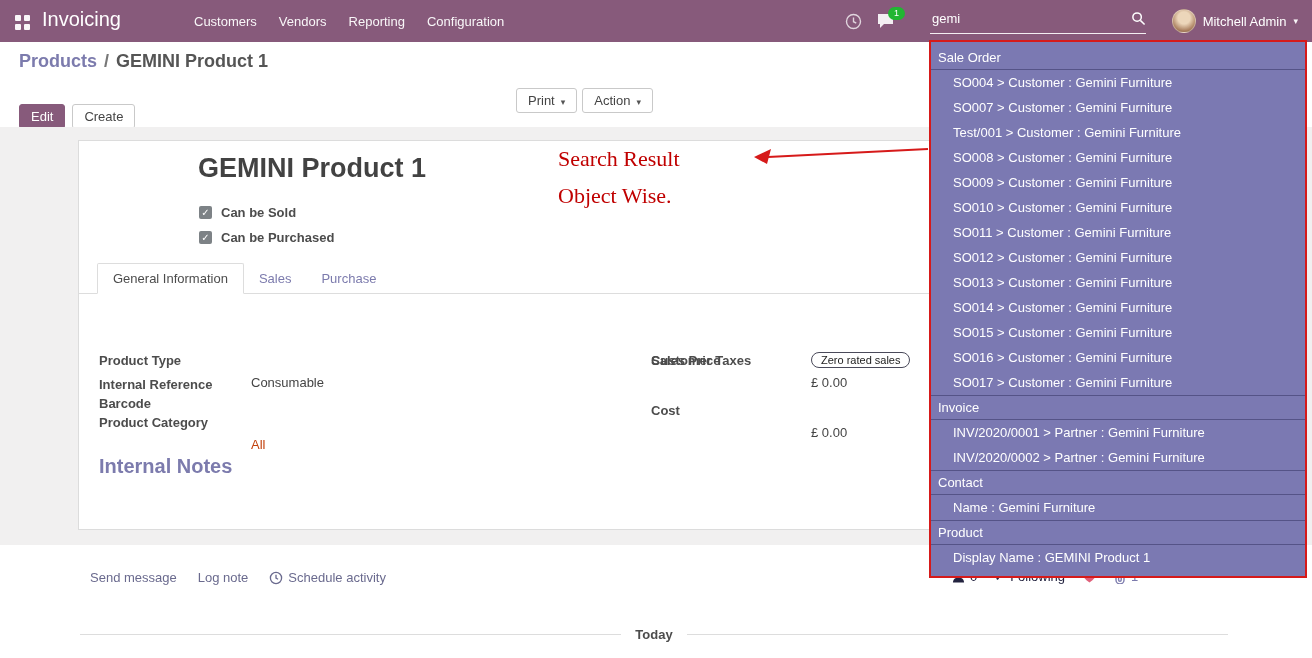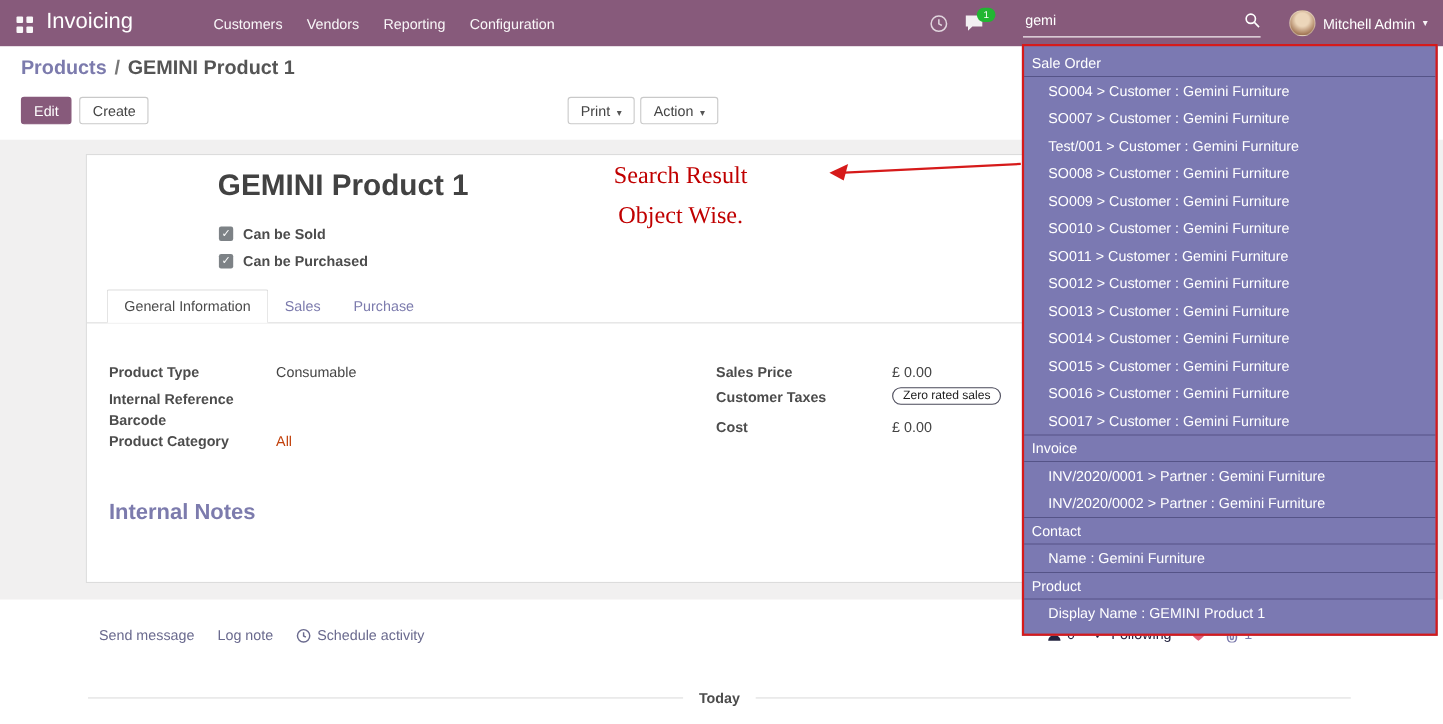--- a/index.html
+++ b/index.html
@@ -30,21 +30,21 @@
   .avatar{width:22px;height:22px;border-radius:50%;
           background:radial-gradient(circle at 50% 36%,#ecd6ba 0 34%,#a97e5d 72%,#6d4b34 100%);
           border:1px solid rgba(255,255,255,.35);}
   .caret{font-size:9px;opacity:.95;}
 
   
   .header{position:absolute;top:42px;left:0;width:100%;height:85px;background:#fff;}
   .breadcrumb{position:absolute;left:19px;top:9px;font-size:18px;color:#555;font-weight:bold;}
   .breadcrumb .parent{color:#7c7bad;}
   .breadcrumb .sep{margin:0 7px;color:#777;}
-  .btn-row-left{position:absolute;left:19px;top:46px;display:flex;gap:7px;}
+  .btn-row-left{position:absolute;left:19px;top:62px;display:flex;gap:7px;}
   .btn-row-center{position:absolute;left:516px;top:46px;display:flex;gap:5px;}
   .btn{font-size:13px;padding:4px 11px;border-radius:3px;border:1px solid #c9c9c9;background:#fff;
        color:#444;cursor:pointer;font-family:"Liberation Sans",sans-serif;}
   .btn-primary{background:#875a7b;border-color:#875a7b;color:#fff;}
   .btn .caret{font-size:9px;margin-left:6px;color:#555;opacity:1;}
 
   
   .content{position:absolute;top:127px;left:0;width:100%;height:418px;background:#f1f0f0;}
   .sheet{position:absolute;left:78px;top:13px;width:1154px;height:390px;background:#fff;
          border:1px solid #dcdcdc;box-sizing:border-box;}
@@ -58,31 +58,31 @@
   .tabs{position:absolute;left:0;top:121px;width:100%;height:32px;border-bottom:1px solid #ddd;
         display:flex;align-items:flex-end;padding-left:18px;box-sizing:border-box;}
   .tab{padding:7px 15px;cursor:pointer;}
   .tab.active{background:#fff;border:1px solid #ddd;border-bottom:1px solid #fff;margin-bottom:-1px;
               color:#4c4c4c;border-radius:2px 2px 0 0;}
   .tab.inactive{color:#7c7bad;}
 
   .f-row{position:absolute;display:flex;align-items:center;}
   .f-label{width:152px;font-weight:bold;color:#4c4c4c;}
   .f-row.right .f-label{width:160px;}
-  .f-value{color:#444;min-height:15px;}
+  .f-value{color:#444;min-height:15px;margin-top:44px;}
   .f-value.link{color:#c2410c;cursor:pointer;}
   .lrow0{left:20px;top:190px;} .lrow1{left:20px;top:214px;} .lrow2{left:20px;top:233px;} .lrow3{left:20px;top:252px;}
   .rrow0{left:572px;top:190px;} .rrow1{left:572px;top:211px;} .rrow2{left:572px;top:240px;}
   .pill{border:1px solid #4a4a5a;border-radius:11px;padding:1px 9px;font-size:11px;color:#222;background:#fff;}
   .notes-heading{position:absolute;left:20px;top:314px;font-size:20px;font-weight:bold;color:#7c7bad;cursor:pointer;}
 
   
   .annotation{position:absolute;left:558px;top:146px;z-index:20;color:#c00000;
               font-family:"Liberation Serif",serif;font-size:22px;}
-  .annotation div{margin-bottom:11px;text-align:center;}
+  .annotation div{margin-bottom:11px;}
   .arrow-svg{position:absolute;left:752px;top:140px;z-index:20;}
 
   
   .search-dropdown{position:absolute;left:929px;top:40px;width:378px;height:538px;box-sizing:border-box;
                    background:#7b79b2;border:2px solid #d61a1a;z-index:40;color:#fff;padding-top:4px;overflow:hidden;}
   .sd-header{padding:4px 7px;border-bottom:1px solid rgba(48,46,92,.5);}
   .sd-group + .sd-group .sd-header{border-top:1px solid rgba(48,46,92,.5);}
   .sd-item{padding:5px 7px 5px 22px;cursor:pointer;white-space:nowrap;}
 
   

